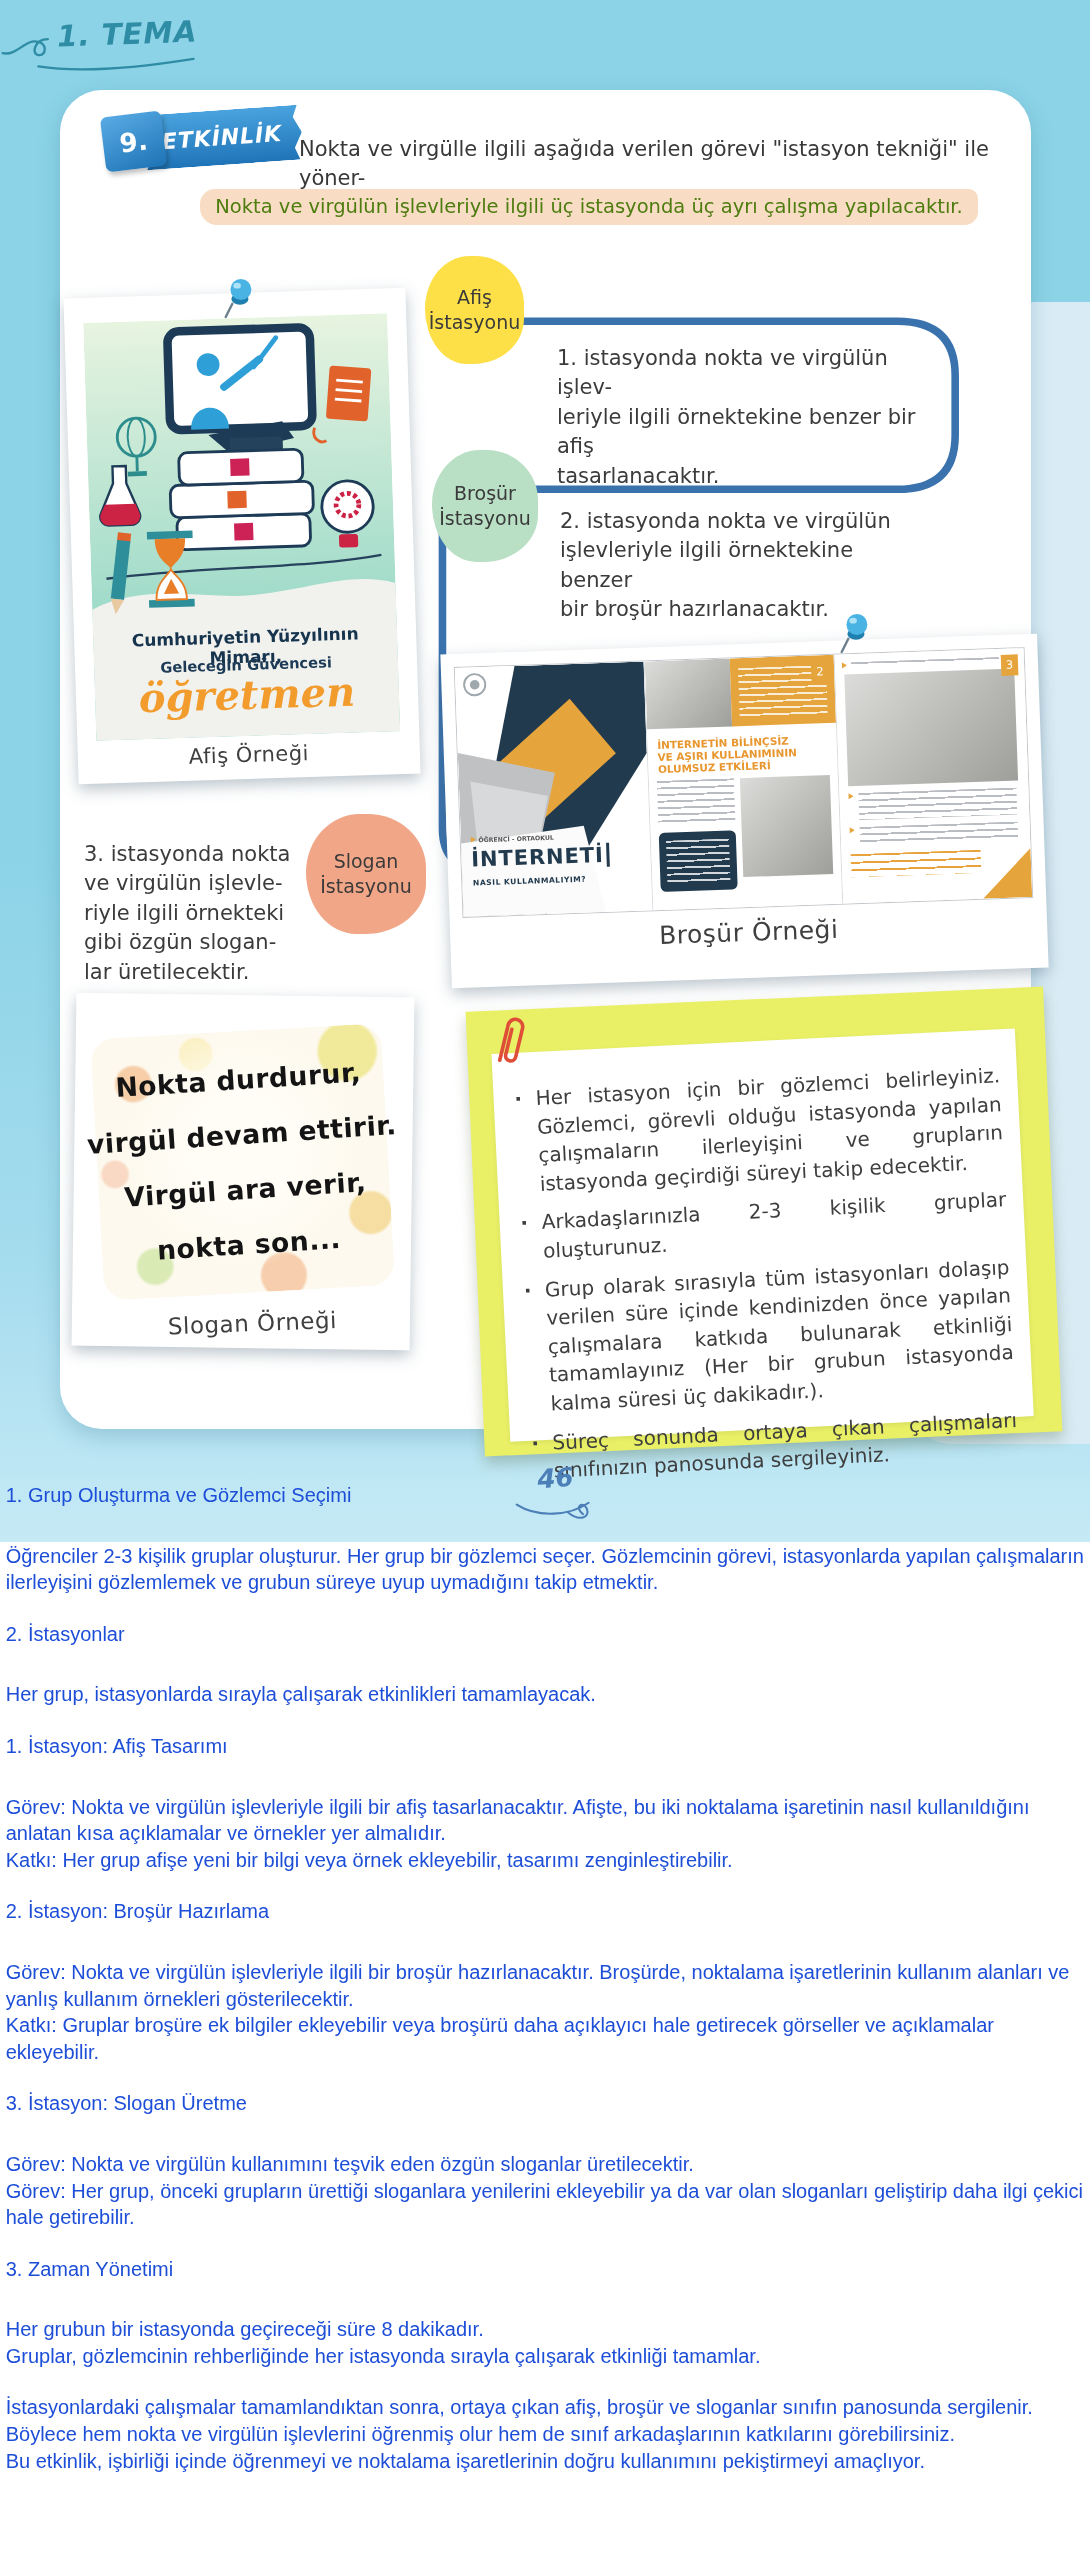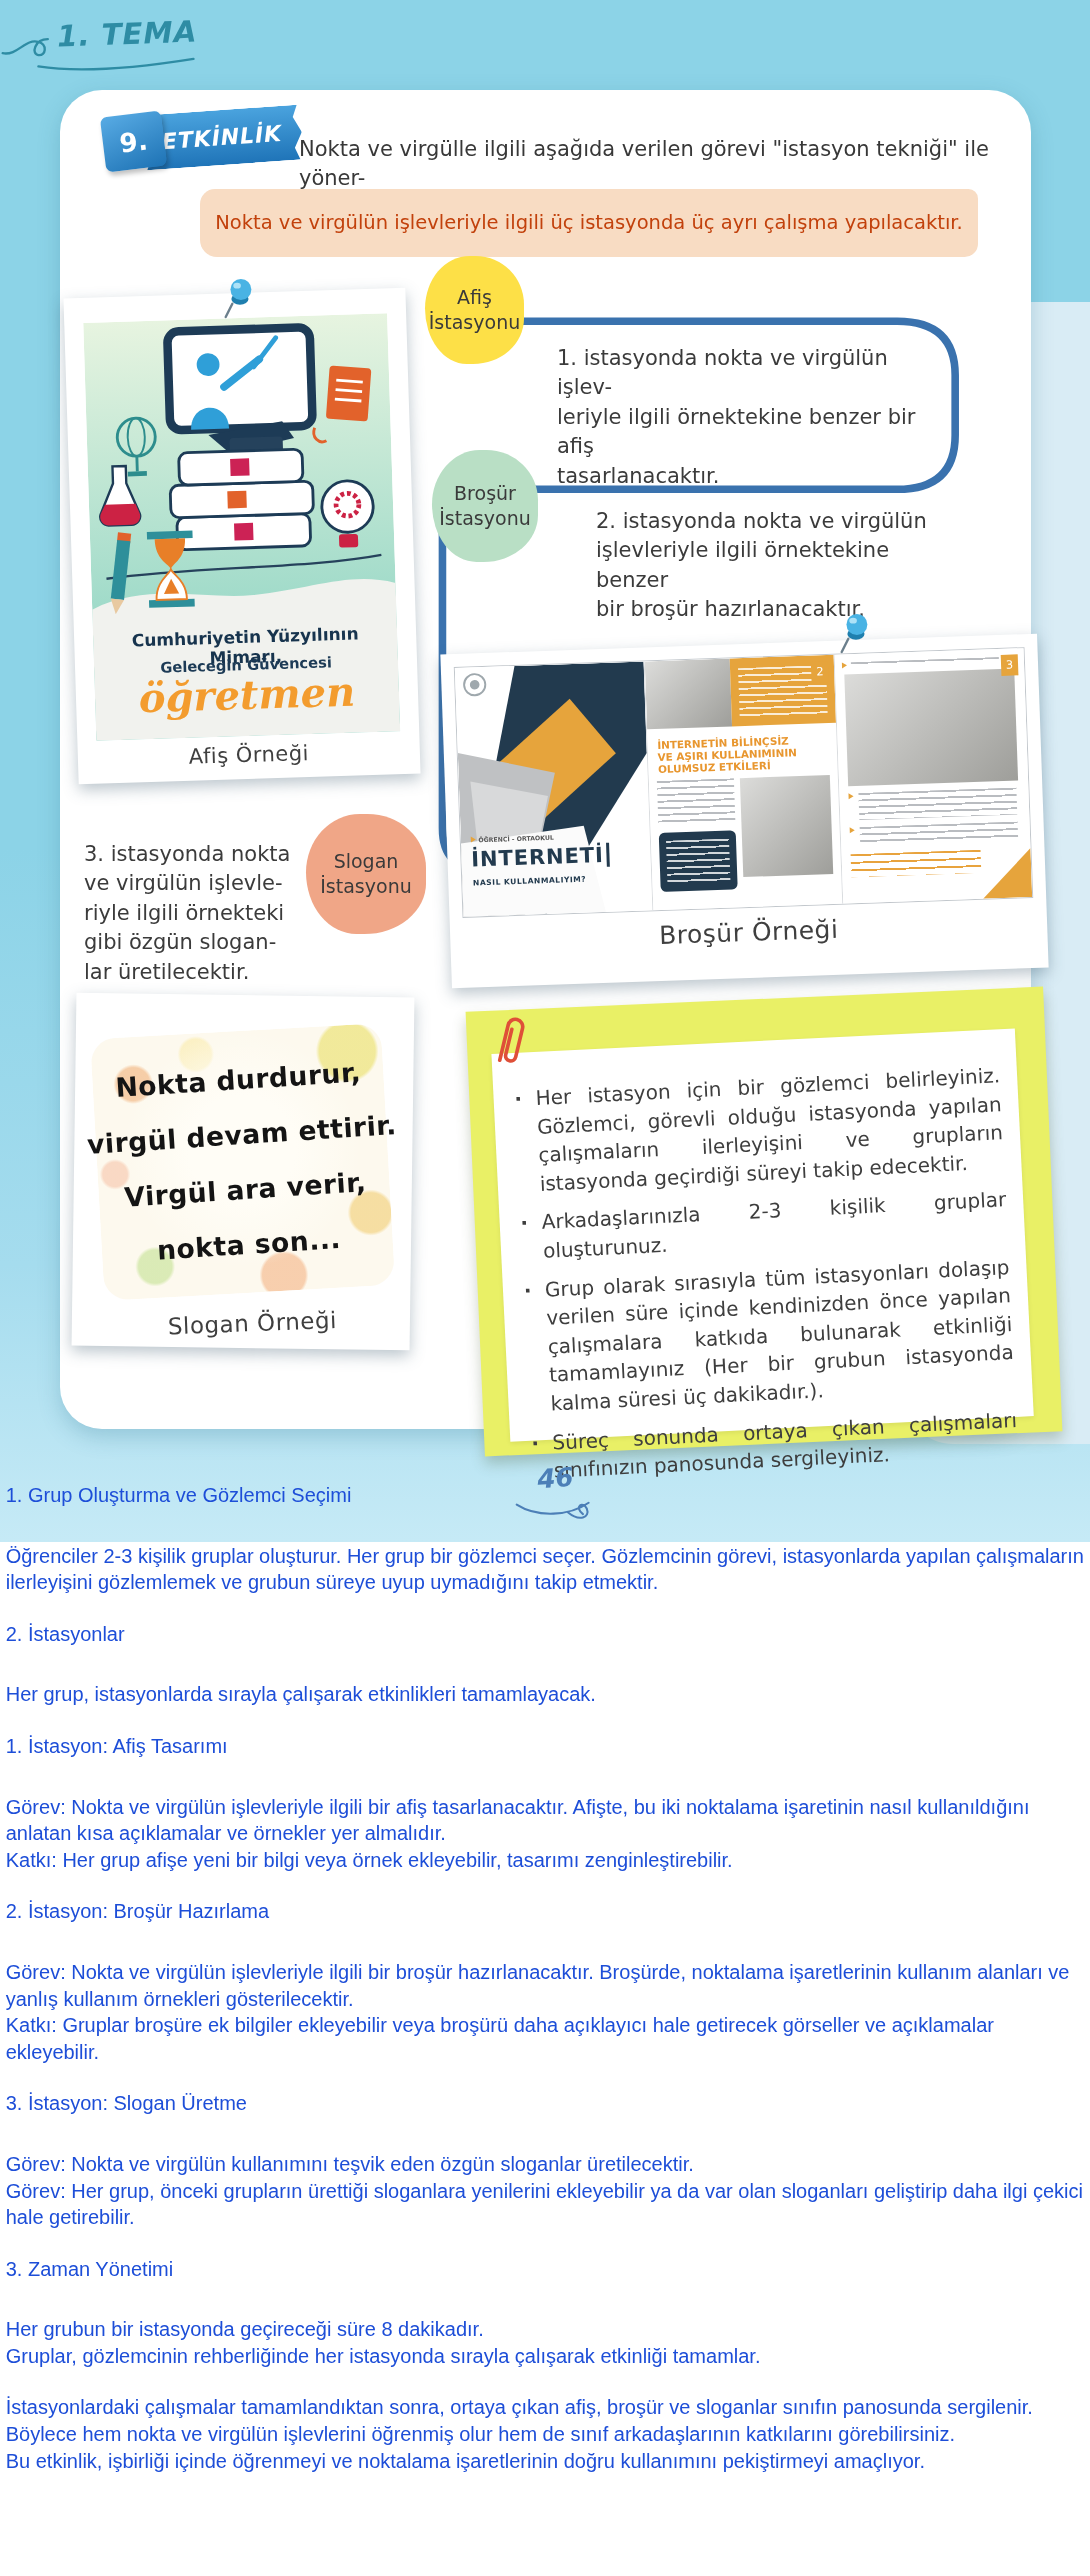--- a/index.html
+++ b/index.html
@@ -29,37 +29,37 @@
     display:flex;align-items:center;justify-content:center;color:#fff;font-size:26px;
     font-weight:bold;z-index:4;box-shadow:1.9px 3.8px 5.7px rgba(0,0,0,.25);}
   .ribbon{left:142px;top:110px;width:160px;height:55px;
     background:linear-gradient(180deg,#4aa3de,#1f74b8);transform:rotate(-4deg);
     clip-path:polygon(0% 50%,5% 22%,2% 0%,98% 0%,95% 22%,100% 50%,95% 78%,98% 100%,2% 100%,5% 78%);
     display:flex;align-items:center;justify-content:center;color:#fff;font-size:22px;
     font-weight:bold;font-style:italic;letter-spacing:0.9px;z-index:3;}
   .instruction{left:299px;top:91px;width:703px;font-size:21px;line-height:29.4px;color:#383838;margin-top:44px;}
 
   .highlight-wrap{left:171px;top:188px;width:836px;text-align:center;line-height:34px;z-index:3;}
-  .hl{display:inline-block;background:#f8dcc3;color:#c2410c;font-size:19.5px;
-    padding:17px 15px;margin:0.9px 0;}
+  .hl{display:inline-block;background:#f8dcc3;color:#4d7c0f;font-size:19.5px;
+    padding:1px 15px;margin:0.9px 0;}
   .hl1{border-radius:15px 9.5px 13.3px 17px;}
   .hl2{border-radius:9.5px 17px 15px 9.5px;}
 
   
   .bubble{border-radius:48% 52% 55% 45% / 52% 48% 45% 55%;display:flex;align-items:center;
     justify-content:center;text-align:center;color:#3a3a3a;font-size:19px;line-height:25px;z-index:3;}
   .bub-afis{left:425px;top:256px;width:99px;height:108px;background:#fde047;}
   .bub-brosur{left:432px;top:450px;width:106px;height:112px;background:#b9dfc5;}
   .bub-slogan{left:306px;top:814px;width:120px;height:120px;background:#f0a687;}
 
   .connector{left:0;top:0;width:1090px;height:1045px;z-index:2;pointer-events:none;}
 
   .station-text{color:#3b3b3b;font-size:21px;line-height:29.4px;z-index:3;}
   .st1{left:557px;top:344px;width:389px;}
-  .st2{left:560px;top:507px;width:342px;margin-left:36px;}
+  .st2{left:560px;top:507px;width:342px;}
   .st3{left:84px;top:840px;width:256px;}
 
   
   .polaroid{background:#fff;box-shadow:0 5.7px 15px rgba(60,90,110,.35);z-index:3;}
   .caption{text-align:center;color:#3f3f3f;font-size:21px;letter-spacing:0.5px;}
 
   
   .poster{left:71px;top:293px;width:342px;height:486px;transform:rotate(-1.8deg);}
   .poster-art{position:absolute;left:19px;top:25px;width:304px;height:418px;}
   .poster-t1{position:absolute;left:19px;top:334px;width:304px;text-align:center;

